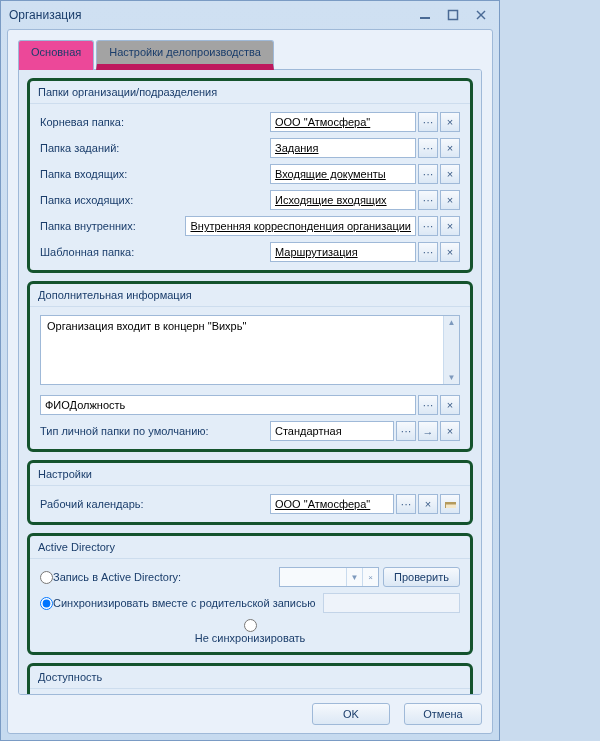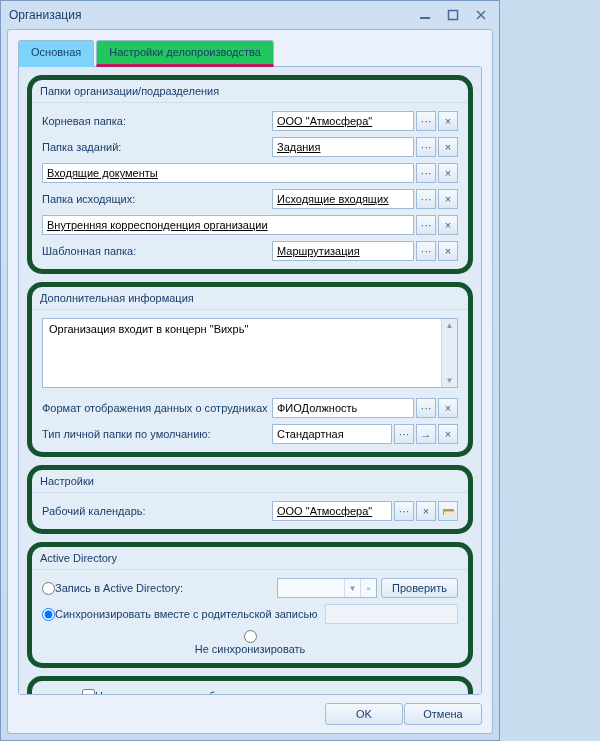--- a/index.html
+++ b/index.html
@@ -45,42 +45,42 @@
     display: flex;
     gap: 0;
     margin-bottom: -1px;
     position: relative;
     z-index: 2;
   }
   .tab {
     padding: 5px 12px 6px 12px;
     border: 1px solid #9fb9d8;
     border-bottom: none;
-    background: #7dd3fc;
+    background: #ec4899;
     color: #1a3d6b;
     border-top-left-radius: 3px;
     border-top-right-radius: 3px;
     cursor: pointer;
     margin-right: 2px;
   }
   .tab.active {
-    background: #22c55e;
-    border-bottom: 3px solid #be185d;
+    background: #a3a3a3;
+    border-bottom: 6px solid #be185d;
   }
   .tab-body {
     border: 1px solid #9fb9d8;
     background: #dfeaf6;
     border-radius: 0 3px 3px 3px;
     padding: 8px;
     flex: 1;
     overflow: auto;
   }
   .group {
-    border: 5px solid #14532d;
-    border-radius: 15px;
+    border: 3px solid #14532d;
+    border-radius: 6px;
     background: #e3edf8;
     margin-bottom: 8px;
   }
   .group-header {
     padding: 5px 8px;
     color: #1a3d6b;
     border-bottom: 1px solid #cdddee;
   }
   .group-body {
     padding: 8px 10px;
@@ -187,21 +187,21 @@
     border-radius: 3px;
     display: flex;
     align-items: center;
     justify-content: center;
     color: #1a3d6b;
     cursor: pointer;
   }
   .footer {
     display: flex;
     justify-content: flex-end;
-    gap: 1px;
+    gap: 14px;
     padding-top: 8px;
   }
   .footer .btn { width: 78px; }
   .disabled-field {
     flex:1;
     height:20px;
     border:1px solid #c3d4e8;
     background:#eef3fa;
   }
   .arrow-icon {
@@ -255,35 +255,37 @@
           </div>
           <div class="row">
             <div class="row-label">Папка заданий:</div>
             <div class="row-field">
               <div class="tfield">Задания</div>
               <div class="sqbtn">···</div>
               <div class="sqbtn">×</div>
             </div>
           </div>
           <div class="row">
+            <div class="row-label">Папка входящих:</div>
             <div class="row-field">
               <div class="tfield">Входящие документы</div>
               <div class="sqbtn">···</div>
               <div class="sqbtn">×</div>
             </div>
           </div>
           <div class="row">
             <div class="row-label">Папка исходящих:</div>
             <div class="row-field">
               <div class="tfield">Исходящие входящих</div>
               <div class="sqbtn">···</div>
               <div class="sqbtn">×</div>
             </div>
           </div>
           <div class="row">
+            <div class="row-label">Папка внутренних:</div>
             <div class="row-field">
               <div class="tfield">Внутренняя корреспонденция организации</div>
               <div class="sqbtn">···</div>
               <div class="sqbtn">×</div>
             </div>
           </div>
           <div class="row">
             <div class="row-label">Шаблонная папка:</div>
             <div class="row-field">
               <div class="tfield">Маршрутизация</div>
@@ -298,21 +300,20 @@
         <div class="group-header">Дополнительная информация</div>
         <div class="group-body">
           <div class="textarea-wrap" style="margin-bottom:10px;">
             <div class="textarea-content">Организация входит в концерн "Вихрь"</div>
             <div class="ta-scroll">
               <span>▲</span>
               <span>▼</span>
             </div>
           </div>
           <div class="row">
-            <div class="row-label narrow">Формат отображения данных о сотрудниках</div>
             <div class="row-field">
               <div class="tfield nolink">ФИОДолжность</div>
               <div class="sqbtn">···</div>
               <div class="sqbtn">×</div>
             </div>
           </div>
           <div class="row">
             <div class="row-label narrow">Тип личной папки по умолчанию:</div>
             <div class="row-field">
               <div class="tfield nolink">Стандартная</div>
@@ -367,20 +368,21 @@
             </div>
           </div>
           <div class="radio-row" style="margin-bottom:0;flex-direction:column;">
             <input type="radio" name="ad" style="">
             <span>Не синхронизировать</span>
           </div>
         </div>
       </div>
 
       <div class="group" style="margin-bottom:0;">
+        <div class="group-header">Доступность</div>
         <div class="group-body">
           <div class="radio-row" style="margin-bottom:0;padding-left:40px;">
             <input type="checkbox" style="">
             <span>Не показывать при выборе</span>
           </div>
         </div>
       </div>
 
     </div>
 

